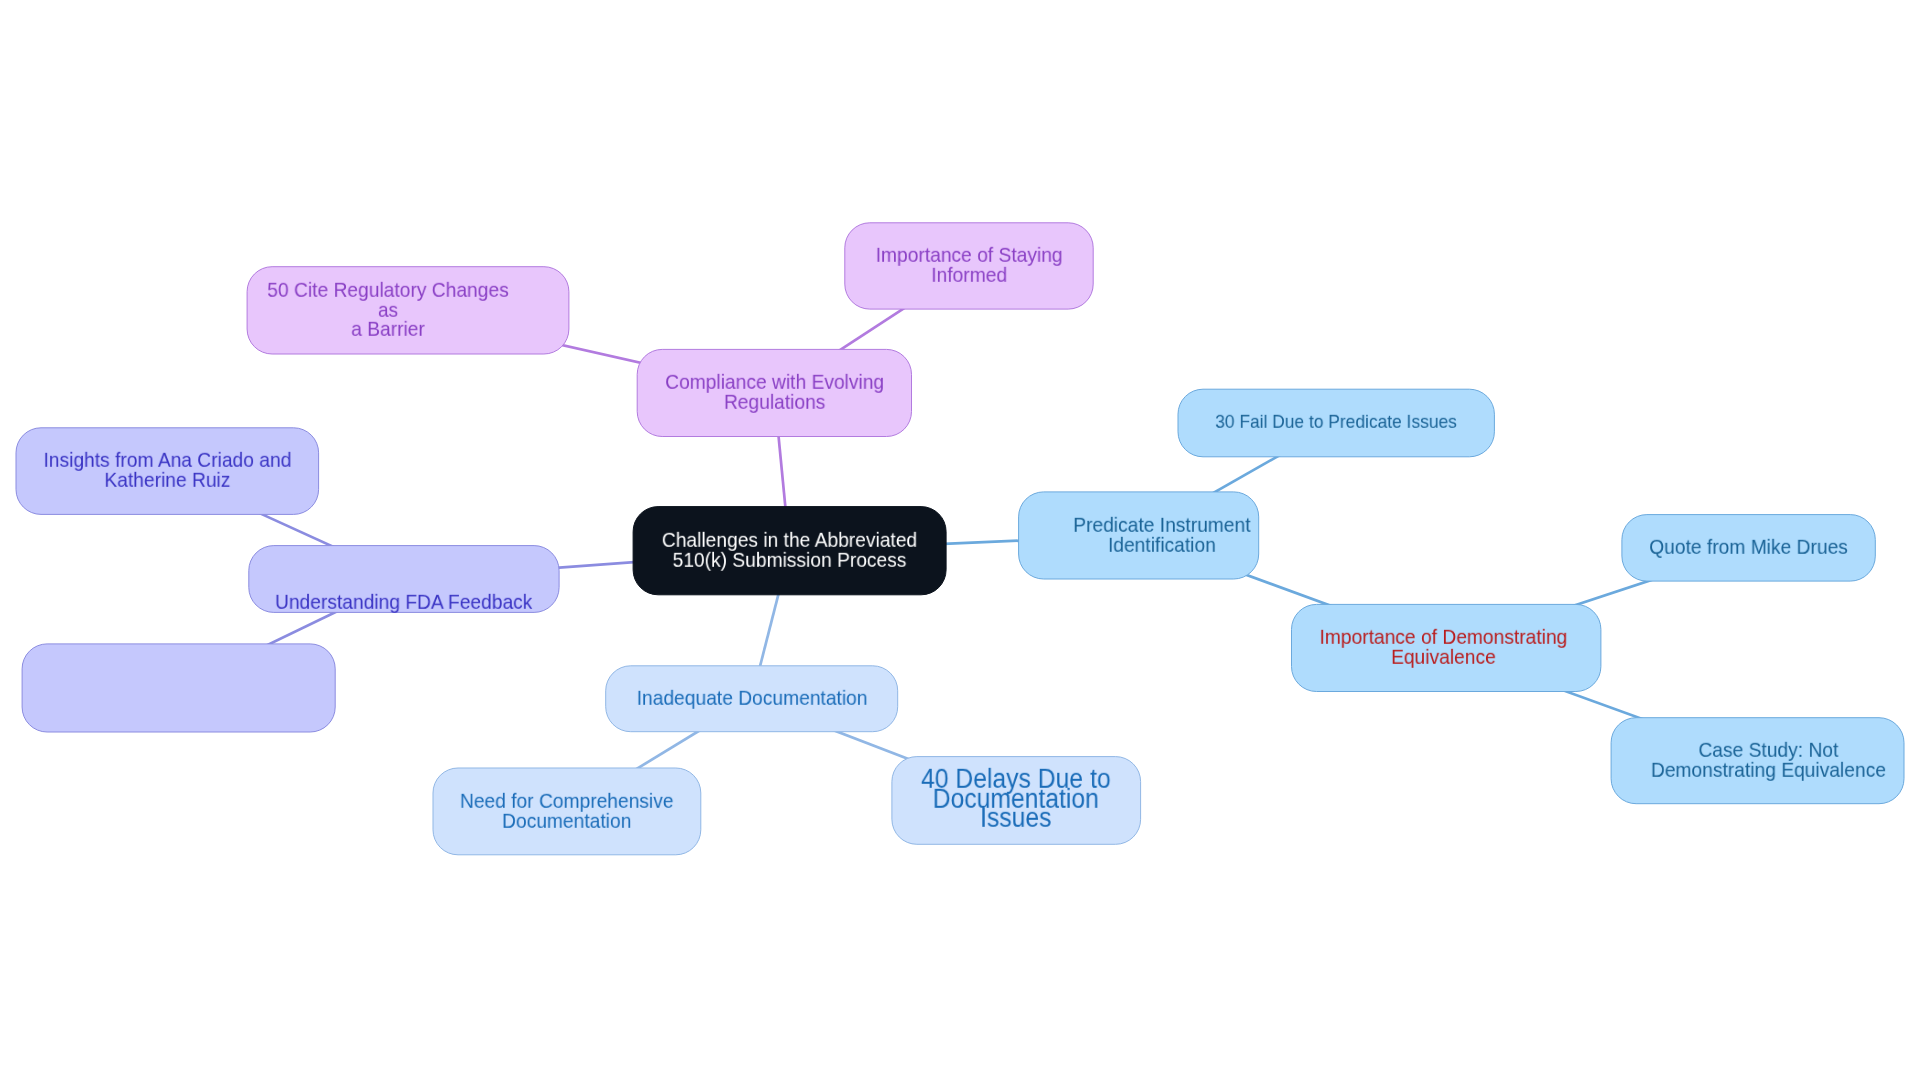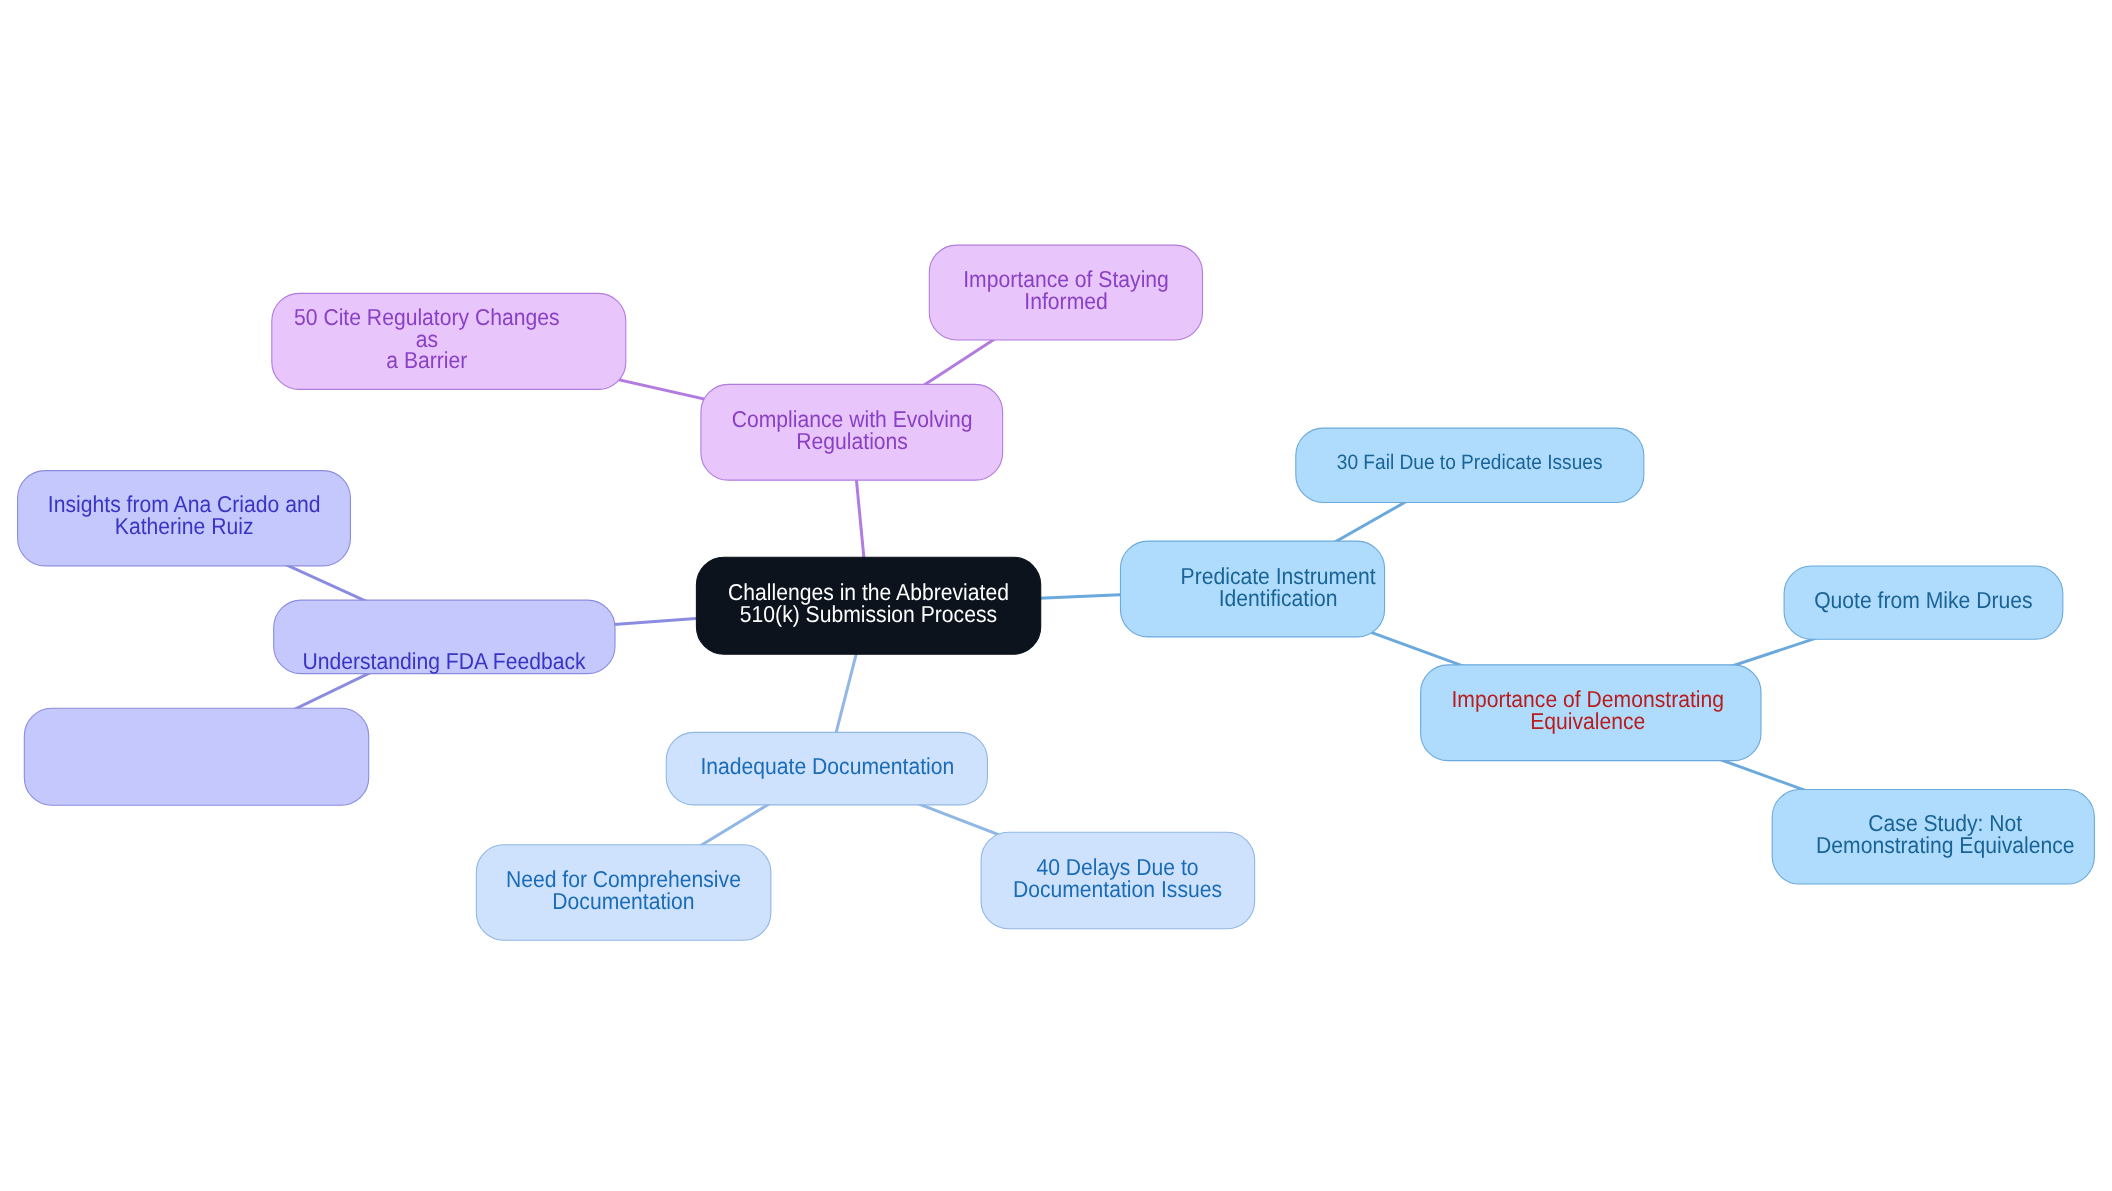--- a/index.html
+++ b/index.html
@@ -93,18 +93,18 @@
       <span class="mm-label" style="transform: translateY(-1.2px) scaleX(0.915);">Case Study: Not
 Demonstrating Equivalence</span>
     </div>
   <div class="mm-node" style="left: 605.2px; top: 665.3px; width: 293px; height: 66.9px; color: rgb(26, 108, 184); font-size: 21px; line-height: 19.7px;">
       <span class="mm-label" style="transform: translateY(-1.2px) scaleX(0.915);">Inadequate Documentation</span>
     </div>
   <div class="mm-node" style="left: 432.5px; top: 767.5px; width: 268.8px; height: 87.8px; color: rgb(26, 108, 184); font-size: 21px; line-height: 19.7px;">
       <span class="mm-label" style="transform: translateY(-1.2px) scaleX(0.915);">Need for Comprehensive
 Documentation</span>
     </div>
-  <div class="mm-node" style="left: 891.4px; top: 756.1px; width: 249.7px; height: 88.7px; color: rgb(26, 108, 184); font-size: 21px; line-height: 19.7px;">
+  <div class="mm-node" style="left: 891.4px; top: 756.1px; width: 249.7px; height: 88.7px; color: rgb(26, 108, 184); font-size: 27px; line-height: 19.7px;">
       <span class="mm-label" style="transform: translateY(-1.2px) scaleX(0.915);">40 Delays Due to
 Documentation Issues</span>
     </div>
 
 </div>
 
 </body></html>

